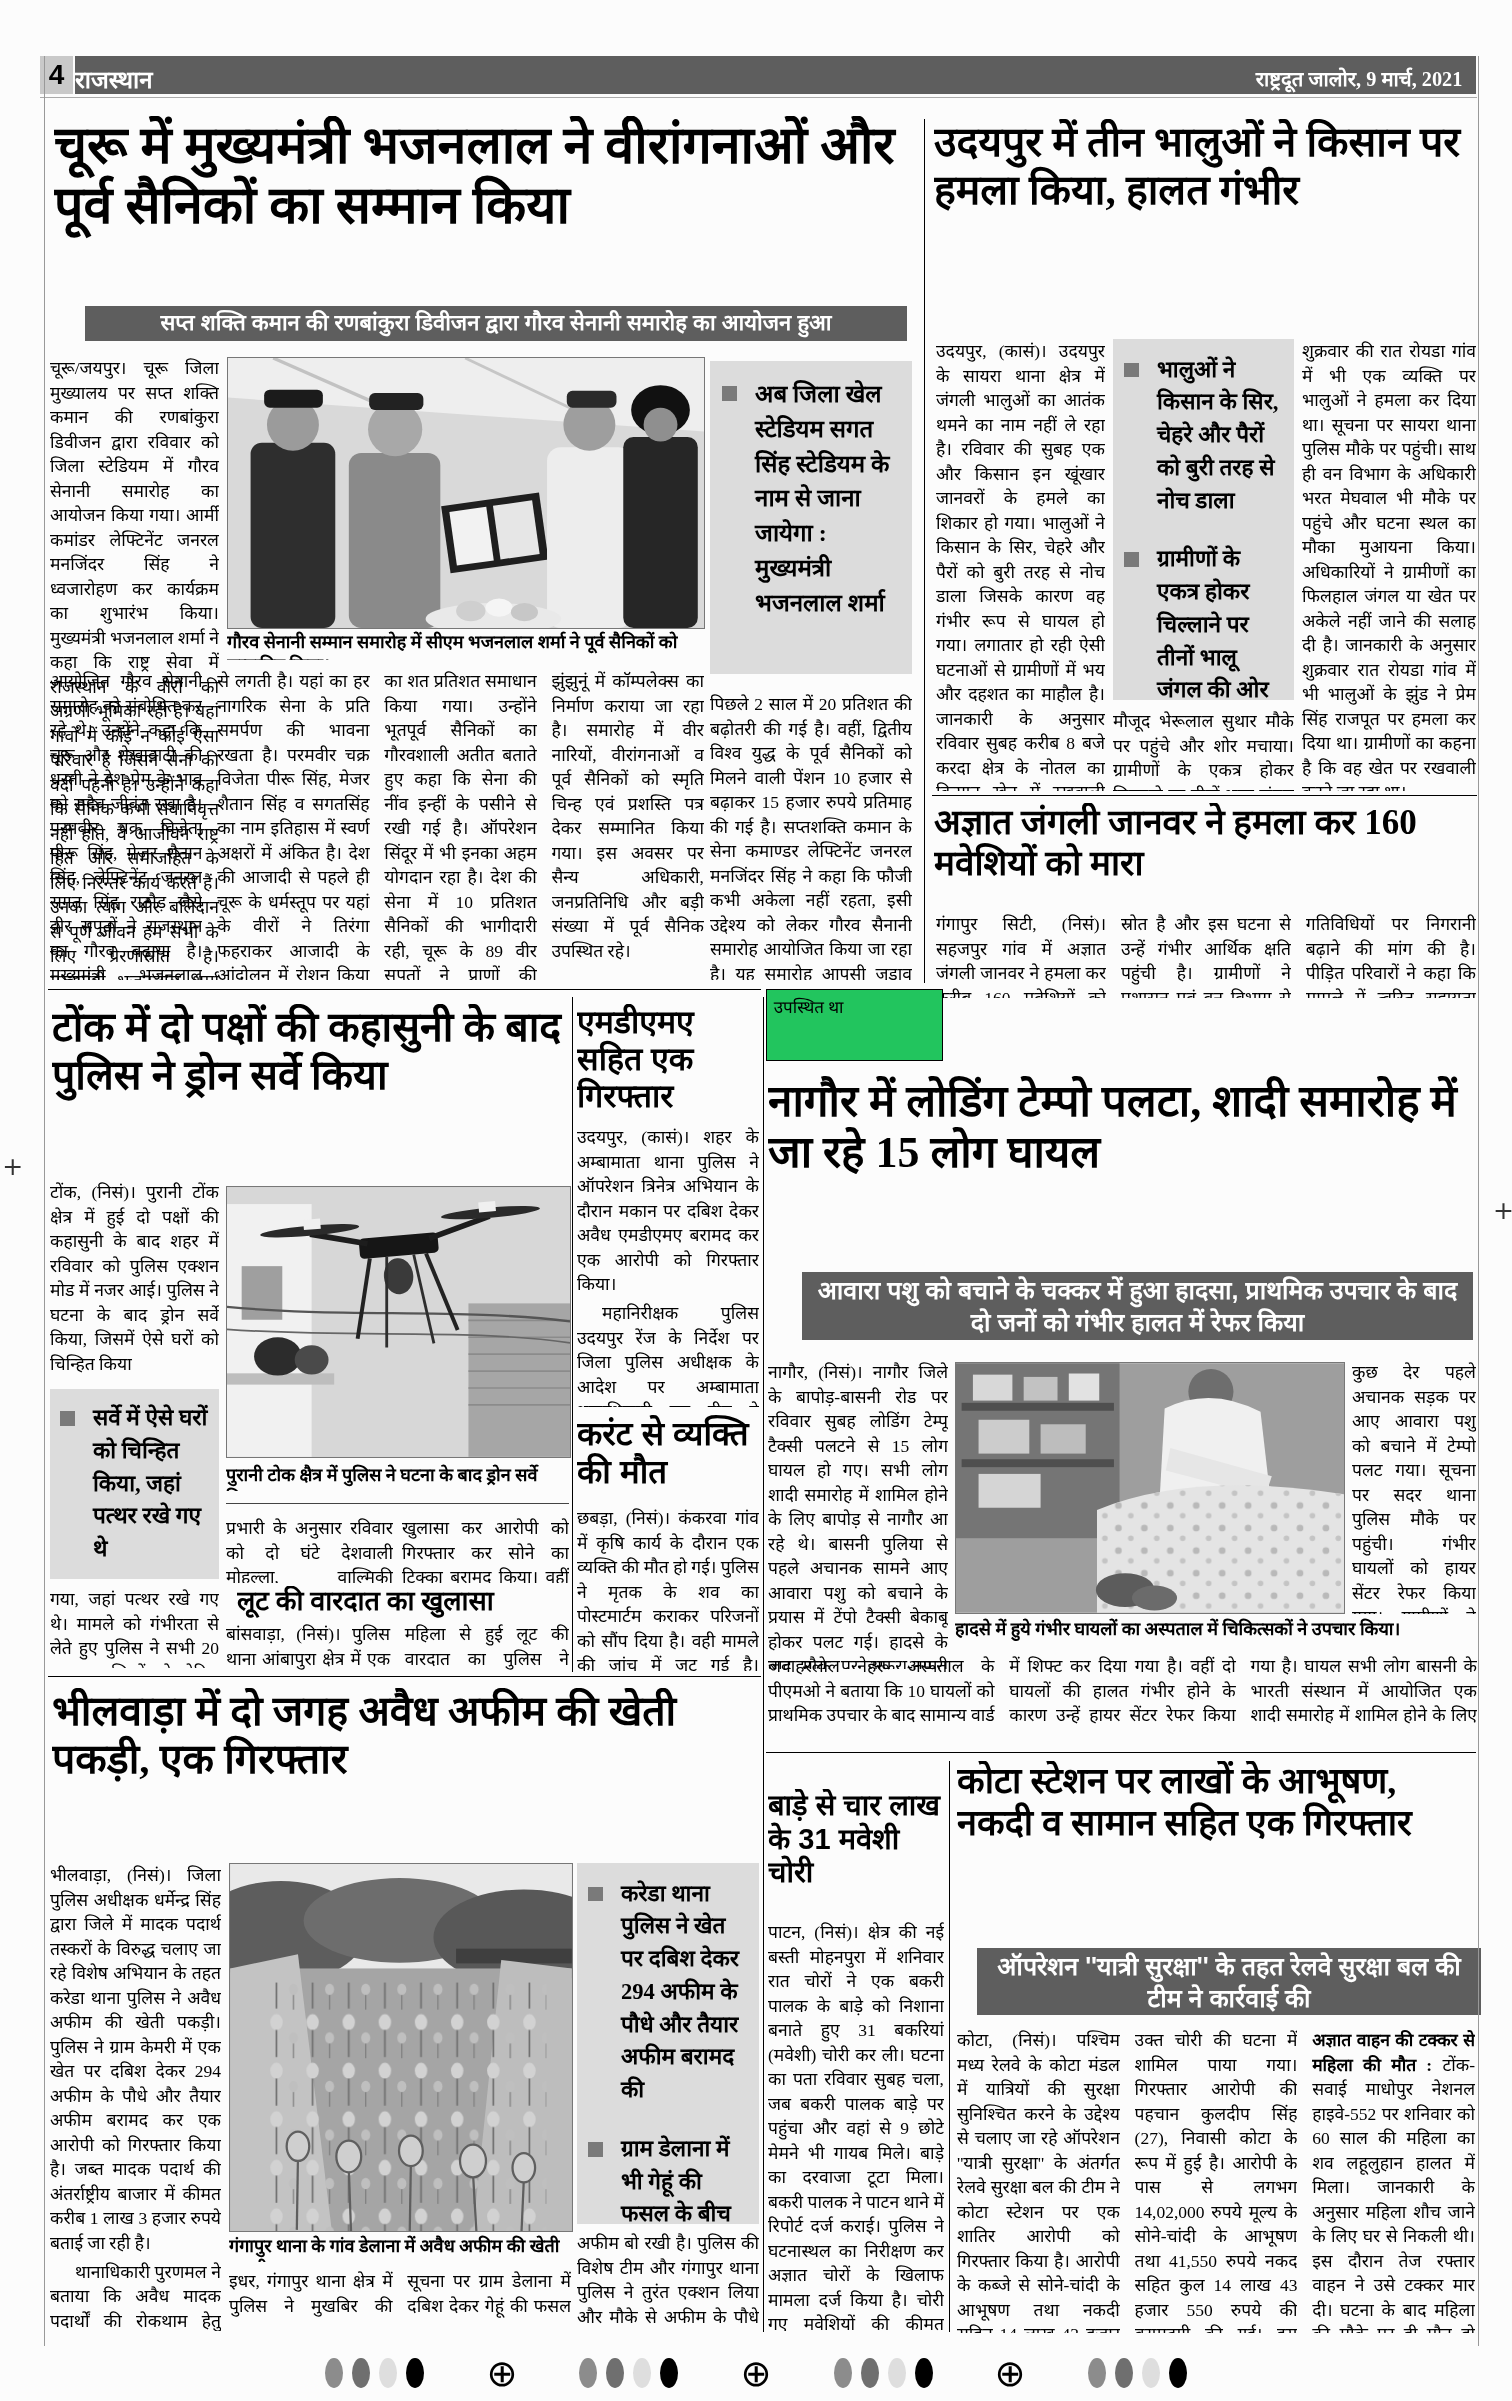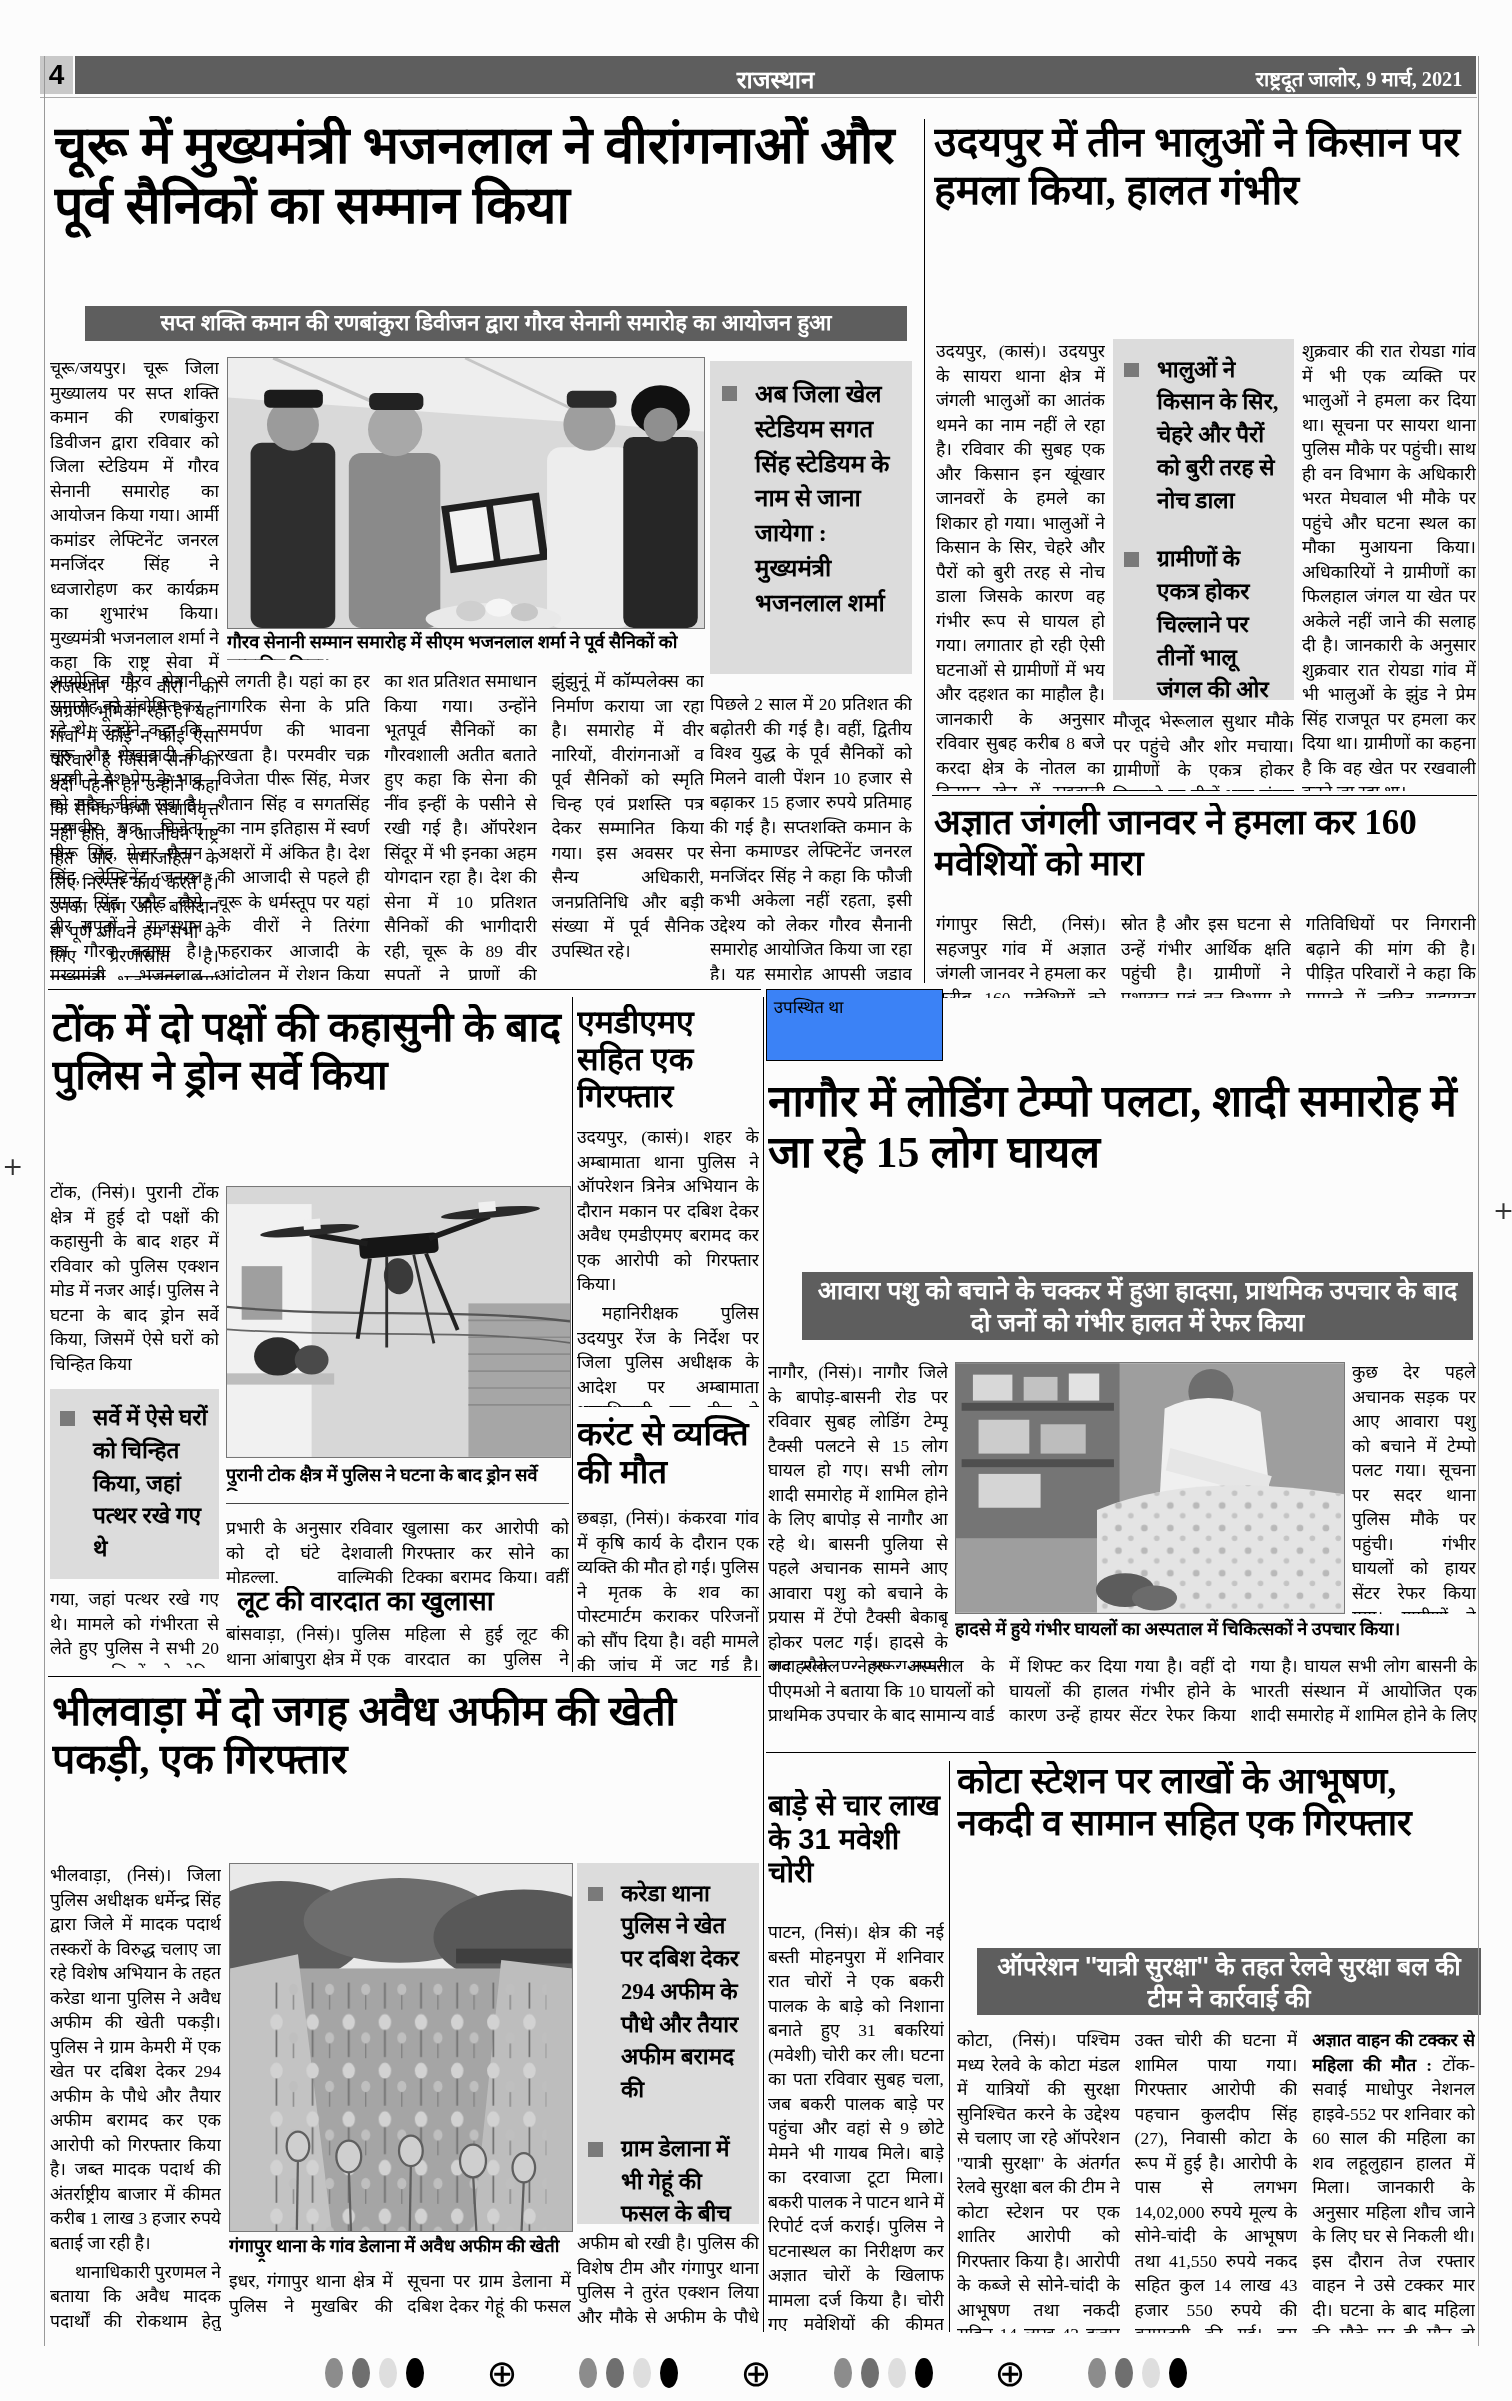--- a/index.html
+++ b/index.html
@@ -15,34 +15,34 @@
   .bt p.ni{text-indent:0;}
   .cap{font-weight:bold;font-size:18px;line-height:1.3;overflow:hidden;}
   .bbox{background:#dcdcdc;overflow:hidden;}
   .bullet{display:flex;gap:18px;font-weight:bold;line-height:1.45;text-align:left;}
   .sq{width:14.7px;height:14.7px;background:#7a7a7a;flex:none;margin-top:9px;}
   .vr{position:absolute;background:#000;width:1.1px;}
   .hrule{position:absolute;background:#000;height:1.1px;}
   .pagebox{background:#c9c9c9;display:flex;align-items:center;justify-content:center;
            font-weight:bold;font-family:"Liberation Sans","DejaVu Sans",sans-serif;}
   .mast{background:#5e5e5e;color:#fff;}
-  .mast .sec{position:absolute;left:0;right:0;text-align:center;top:5.6px;font-size:24px;font-weight:bold;}
+  .mast .sec{position:absolute;left:0;right:0;text-align:left;top:5.6px;font-size:24px;font-weight:bold;}
   .mast .ed{position:absolute;right:13.6px;top:8px;font-size:20.3px;font-weight:bold;}
   .photo{border:0.6px solid #777;overflow:hidden;background:#cfcfcf;}
   .photo svg{display:block;}
   .flexcols{display:flex;gap:14.7px;}
   .flexcols>div{flex:1;}
   .cols2{column-count:2;column-gap:14.7px;}
   .cols3{column-count:3;column-gap:14.7px;}
   .regrow{display:flex;align-items:center;justify-content:center;gap:62px;}
   .dots{display:flex;gap:9px;align-items:center;}
   .dot{width:18px;height:30.5px;border-radius:50%;}
   .reg{font-family:"DejaVu Sans",sans-serif;font-size:37px;line-height:1;}
   .crop{font-family:"DejaVu Sans",sans-serif;font-size:25px;color:#333;}
-  .straybox{border:1.1px solid #000;background:#3b82f6;font-size:17px;padding:4.5px 6.8px;overflow:hidden;font-family:Liberation Serif, serif;}
+  .straybox{border:1.1px solid #000;background:#22c55e;font-size:17px;padding:4.5px 6.8px;overflow:hidden;font-family:Liberation Serif, serif;}
 </style>
 </head>
 <body>
 
 <div id="paper">
 
   <div class="abs pagebox" style="left:40px;top:56px;width:33px;height:38px;font-size:28px;">
     <span>4</span>
   </div>
   <div class="abs mast" style="left:75px;top:56px;width:1401px;height:38px;">

